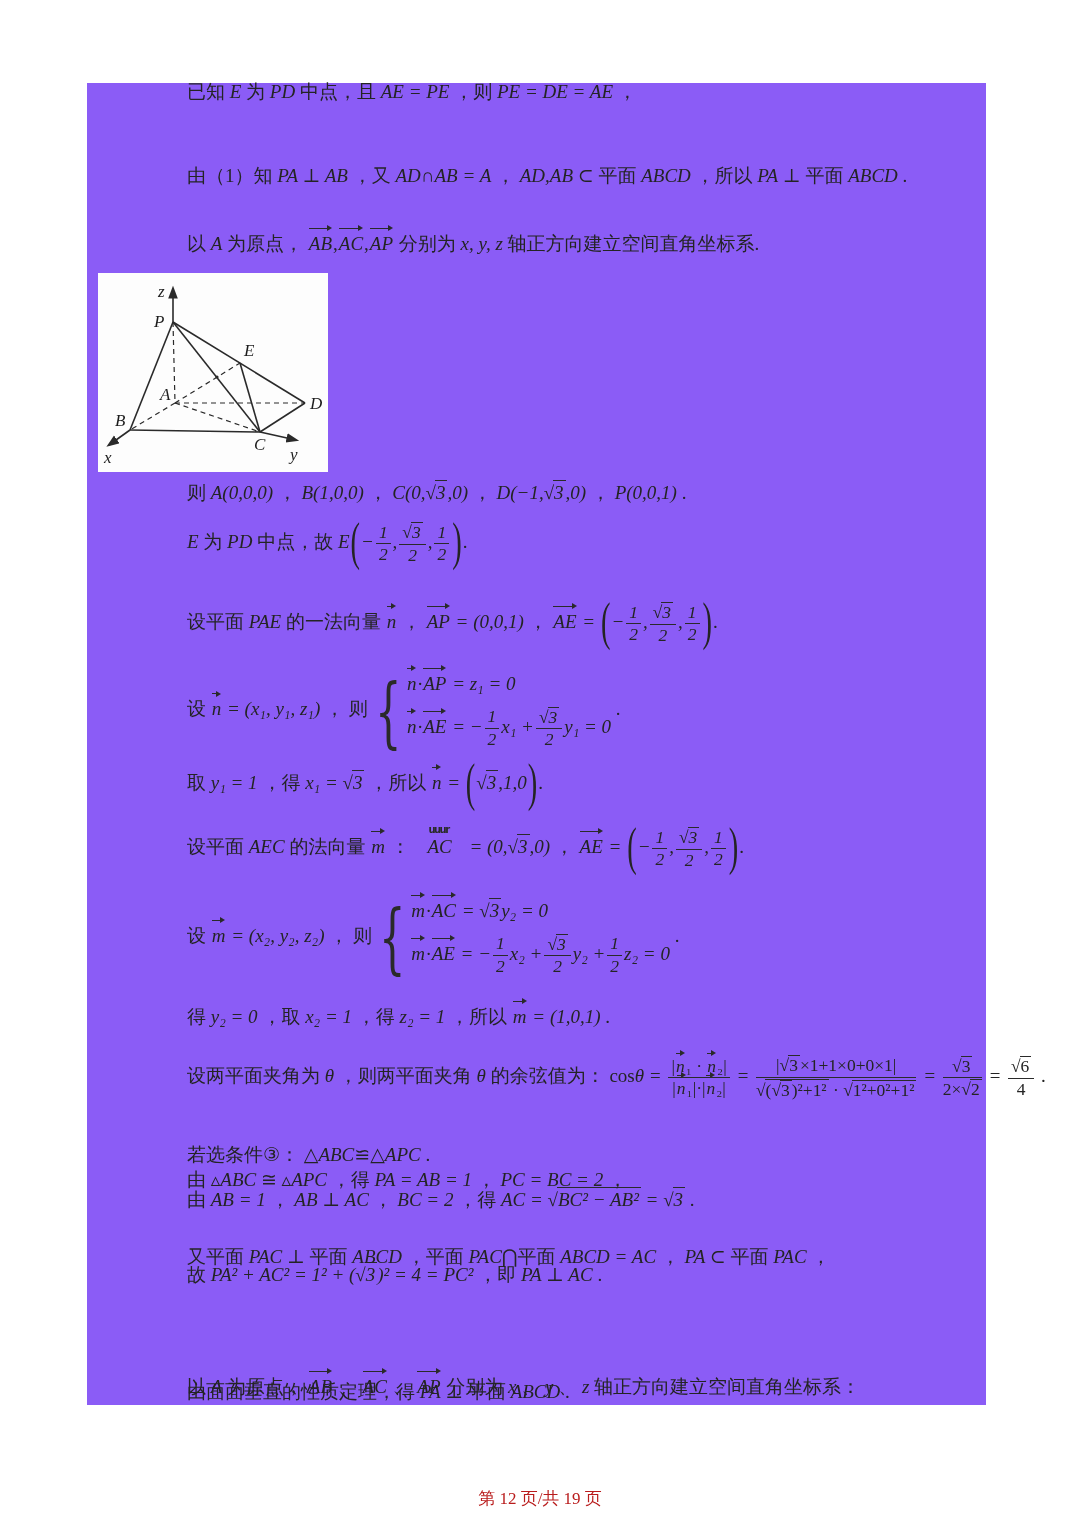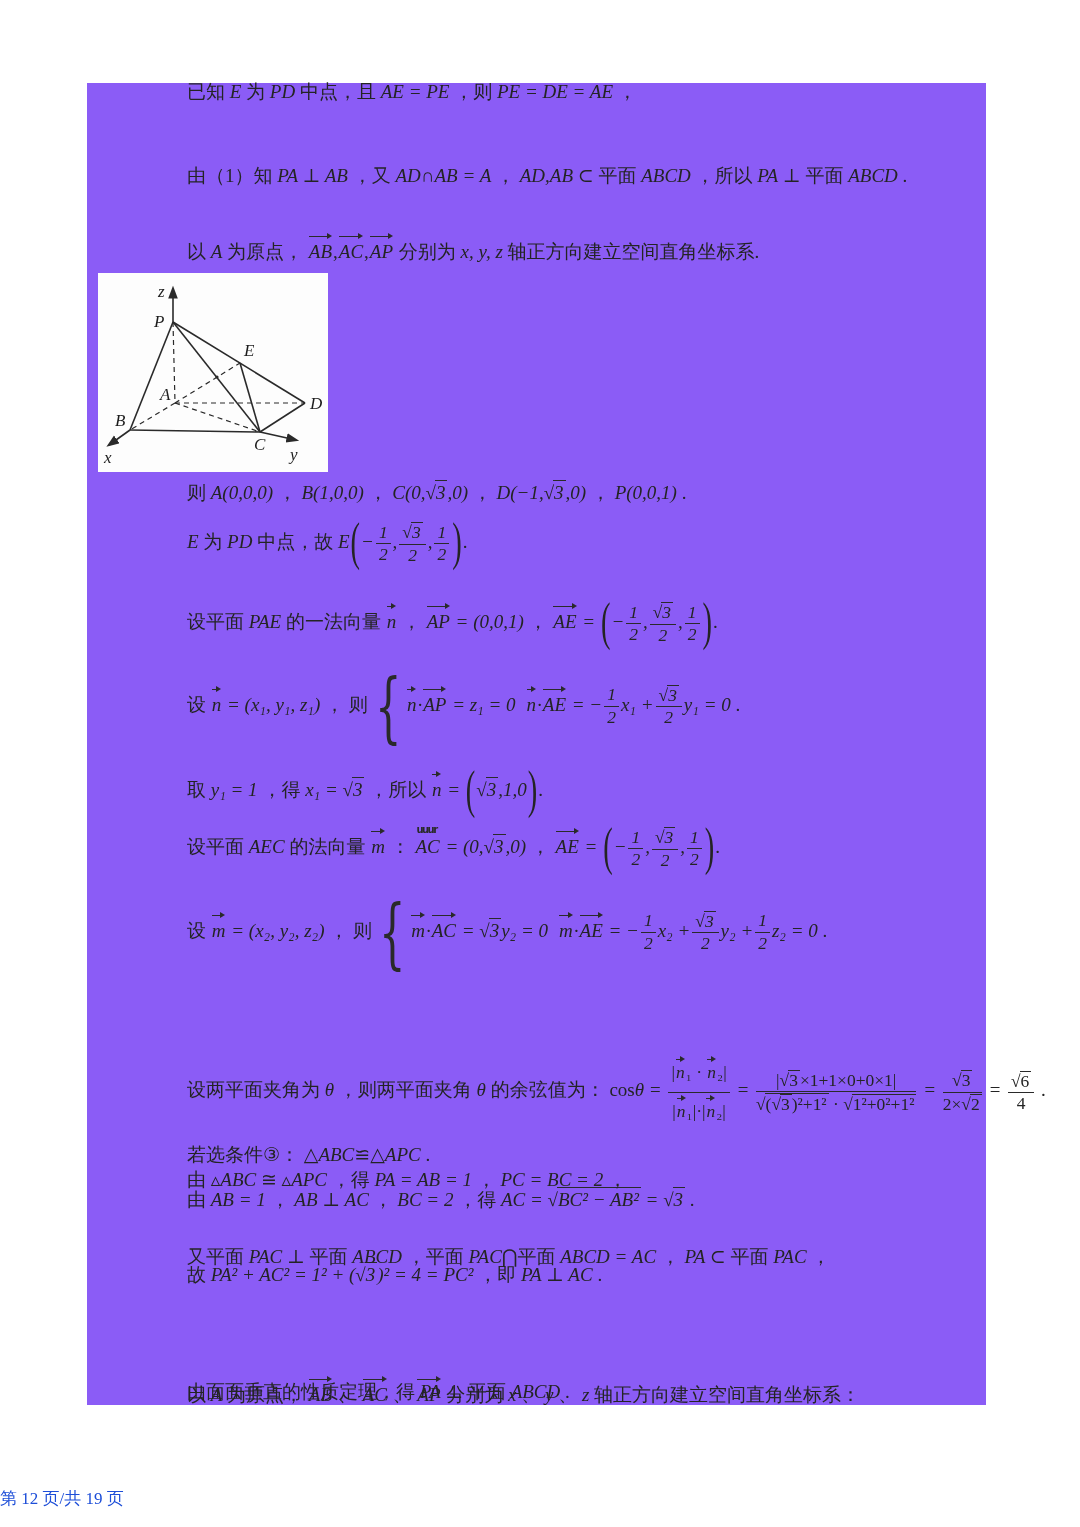--- a/index.html
+++ b/index.html
@@ -12,29 +12,29 @@
   .scan-block{
     position:absolute;left:87px;top:83px;width:899px;height:1322px;
     background:#8b5cf6;
   }
   .line{
     position:absolute;left:100px;white-space:nowrap;
     font-size:19px;line-height:1.3;color:#242424;
   }
   .math{font-style:italic;font-family:"Liberation Serif","DejaVu Serif","DejaVu Sans",serif;}
   
-  .vec{position:relative;display:inline-block;margin:8px 1px;}
+  .vec{position:relative;display:inline-block;margin:0 1px;}
   .vec-arrow{position:absolute;left:0;right:4px;top:-4px;border-top:1.3px solid #2a2a2a;}
   .vec-arrow::after{
     content:"";position:absolute;right:-4px;top:-3.6px;width:0;height:0;
     border-top:3px solid transparent;border-bottom:3px solid transparent;
     border-left:5px solid #2a2a2a;
   }
   
-  .vecu{position:relative;display:inline-block;margin:0 1px;}
+  .vecu{position:relative;display:inline-block;margin:0 13px;}
   .vecu-art{
     position:absolute;top:-12px;left:1px;font-size:10px;font-style:normal;
     font-weight:bold;letter-spacing:-1.5px;color:#2a2a2a;
     font-family:"DejaVu Sans",sans-serif;
   }
   
   .frac{
     display:inline-block;vertical-align:middle;text-align:center;
     font-size:0.92em;line-height:1.12;margin:0 2px;
   }
@@ -49,30 +49,30 @@
     display:inline-block;vertical-align:middle;font-size:1.5em;
     transform:scaleY(1.85);font-weight:300;padding:0 1px;line-height:1;
   }
   
   .sys{display:inline-flex;align-items:center;vertical-align:middle;}
   .sys-brace{
     font-size:76px;line-height:0.9;font-weight:400;color:#2a2a2a;
     transform:scale(0.55,1.02);transform-origin:center;margin:0 -6px 0 -9px;
     font-family:"DejaVu Serif",serif;
   }
-  .sys-rows{display:inline-flex;gap:10px;text-align:left;}
+  .sys-rows{display:inline-flex;flex-direction:column;gap:10px;text-align:left;}
   .sys-row{display:block;}
   
   .figure-box{
     position:absolute;left:98px;top:273px;width:230px;height:199px;
     background:#fdfdfd;
   }
   .footer{
-    position:absolute;left:0;top:1487px;width:100%;
-    font-size:17px;color:#1d4ed8;
+    position:absolute;left:0;top:1487px;width:100%;text-align:center;
+    font-size:17px;color:#b91c1c;
   }
 </style>
 </head>
 <body>
 
 <div class="scan-block">
 
   <div class="line" style="top:-3px">已知 <span class="math">E</span> 为 <span class="math">PD</span> 中点，且 <span class="math">AE = PE</span> ，则 <span class="math">PE = DE = AE</span> ，</div>
   <div class="line" style="top:81px">由（1）知 <span class="math">PA ⊥ AB</span> ，又 <span class="math">AD∩AB = A</span> ， <span class="math">AD,AB ⊂</span> 平面 <span class="math">ABCD</span> ，所以 <span class="math">PA</span> ⊥ 平面 <span class="math">ABCD</span> .</div>
   <div class="line" style="top:149px">以 <span class="math">A</span> 为原点， <span class="vec"><span class="math">AB</span><span class="vec-arrow"></span></span>,<span class="vec"><span class="math">AC</span><span class="vec-arrow"></span></span>,<span class="vec"><span class="math">AP</span><span class="vec-arrow"></span></span> 分别为 <span class="math">x, y, z</span> 轴正方向建立空间直角坐标系.</div>
@@ -129,20 +129,21 @@
       </span> .</div>
   <div class="line" style="top:687px">取 <span class="math">y₁ = 1</span> ，得 <span class="math">x₁ = <span class="sqrt"><span class="sqrt-sym">√</span><span class="sqrt-bar">3</span></span></span> ，所以 <span class="vec"><span class="math">n</span><span class="vec-arrow"></span></span> <span class="math">=</span> <span class="bigp">(</span><span class="math"><span class="sqrt"><span class="sqrt-sym">√</span><span class="sqrt-bar">3</span></span>,1,0</span><span class="bigp">)</span>.</div>
   <div class="line" style="top:744px">设平面 <span class="math">AEC</span> 的法向量 <span class="vec"><span class="math">m</span><span class="vec-arrow"></span></span> ： <span class="vecu"><span class="vecu-art">uuur</span><span class="math">AC</span></span> <span class="math">= (0,<span class="sqrt"><span class="sqrt-sym">√</span><span class="sqrt-bar">3</span></span>,0)</span> ， <span class="vec"><span class="math">AE</span><span class="vec-arrow"></span></span> <span class="math">=</span> <span class="bigp">(</span><span class="math">−<span class="frac"><span class="num">1</span><span class="den">2</span></span>,<span class="frac"><span class="num"><span class="sqrt"><span class="sqrt-sym">√</span><span class="sqrt-bar">3</span></span></span><span class="den">2</span></span>,<span class="frac"><span class="num">1</span><span class="den">2</span></span></span><span class="bigp">)</span>.</div>
   <div class="line" style="top:815px">设 <span class="vec"><span class="math">m</span><span class="vec-arrow"></span></span> <span class="math">= (x₂, y₂, z₂)</span> ， 则 <span class="sys">
         <span class="sys-brace">{</span>
         <span class="sys-rows">
           <span class="sys-row"><span class="vec"><span class="math">m</span><span class="vec-arrow"></span></span><span class="math">·</span><span class="vec"><span class="math">AC</span><span class="vec-arrow"></span></span> <span class="math">= <span class="sqrt"><span class="sqrt-sym">√</span><span class="sqrt-bar">3</span></span>y₂ = 0</span></span>
           <span class="sys-row"><span class="vec"><span class="math">m</span><span class="vec-arrow"></span></span><span class="math">·</span><span class="vec"><span class="math">AE</span><span class="vec-arrow"></span></span> <span class="math">= −<span class="frac"><span class="num">1</span><span class="den">2</span></span>x₂ +<span class="frac"><span class="num"><span class="sqrt"><span class="sqrt-sym">√</span><span class="sqrt-bar">3</span></span></span><span class="den">2</span></span>y₂ +<span class="frac"><span class="num">1</span><span class="den">2</span></span>z₂ = 0</span></span>
         </span>
       </span> .</div>
+  <div class="line" style="top:922px">得 <span class="math">y₂ = 0</span> ，取 <span class="math">x₂ = 1</span> ，得 <span class="math">z₂ = 1</span> ，所以 <span class="vec"><span class="math">m</span><span class="vec-arrow"></span></span> <span class="math">= (1,0,1)</span> .</div>
   <div class="line" style="top:972px">设两平面夹角为 <span class="math">θ</span> ，则两平面夹角 <span class="math">θ</span> 的余弦值为： cos<span class="math">θ</span> <span class="math">=</span> <span class="frac"><span class="num">|<span class="vec"><span class="math">n</span><span class="vec-arrow"></span></span>₁ · <span class="vec"><span class="math">n</span><span class="vec-arrow"></span></span>₂|</span><span class="den">|<span class="vec"><span class="math">n</span><span class="vec-arrow"></span></span>₁|·|<span class="vec"><span class="math">n</span><span class="vec-arrow"></span></span>₂|</span></span> <span class="math">=</span> <span class="frac"><span class="num">|<span class="sqrt"><span class="sqrt-sym">√</span><span class="sqrt-bar">3</span></span>×1+1×0+0×1|</span><span class="den"><span class="sqrt"><span class="sqrt-sym">√</span><span class="sqrt-bar">(<span class="sqrt"><span class="sqrt-sym">√</span><span class="sqrt-bar">3</span></span>)²+1²</span></span> · <span class="sqrt"><span class="sqrt-sym">√</span><span class="sqrt-bar">1²+0²+1²</span></span></span></span> <span class="math">=</span> <span class="frac"><span class="num"><span class="sqrt"><span class="sqrt-sym">√</span><span class="sqrt-bar">3</span></span></span><span class="den">2×<span class="sqrt"><span class="sqrt-sym">√</span><span class="sqrt-bar">2</span></span></span></span> <span class="math">=</span> <span class="frac"><span class="num"><span class="sqrt"><span class="sqrt-sym">√</span><span class="sqrt-bar">6</span></span></span><span class="den">4</span></span> .</div>
   <div class="line" style="top:1060px">若选条件③： <span class="math">△ABC</span>≌<span class="math">△APC</span> .</div>
   <div class="line" style="top:1104px">由 <span class="math">AB = 1</span> ， <span class="math">AB ⊥ AC</span> ， <span class="math">BC = 2</span> ，得 <span class="math">AC = <span class="sqrt"><span class="sqrt-sym">√</span><span class="sqrt-bar">BC² − AB²</span></span> = <span class="sqrt"><span class="sqrt-sym">√</span><span class="sqrt-bar">3</span></span></span> .</div>
   <div class="line" style="top:1085px">由 <span class="math">▵ABC ≅ ▵APC</span> ，得 <span class="math">PA = AB = 1</span> ， <span class="math">PC = BC = 2</span> ，</div>
   <div class="line" style="top:1179px">故 <span class="math">PA² + AC² = 1² + (<span class="sqrt"><span class="sqrt-sym">√</span><span class="sqrt-bar">3</span></span>)² = 4 = PC²</span> ，即 <span class="math">PA ⊥ AC</span> .</div>
   <div class="line" style="top:1162px">又平面 <span class="math">PAC</span> ⊥ 平面 <span class="math">ABCD</span> ，平面 <span class="math">PAC</span>⋂平面 <span class="math">ABCD = AC</span> ， <span class="math">PA ⊂</span> 平面 <span class="math">PAC</span> ，</div>
   <div class="line" style="top:1297px">由面面垂直的性质定理，得 <span class="math">PA</span> ⊥ 平面 <span class="math">ABCD</span> .</div>
   <div class="line" style="top:1292px">以 <span class="math">A</span> 为原点， <span class="vec"><span class="math">AB</span><span class="vec-arrow"></span></span> 、 <span class="vec"><span class="math">AC</span><span class="vec-arrow"></span></span> 、 <span class="vec"><span class="math">AP</span><span class="vec-arrow"></span></span> 分别为 <span class="math">x</span> 、 <span class="math">y</span> 、 <span class="math">z</span> 轴正方向建立空间直角坐标系：</div>
 
 </div>

